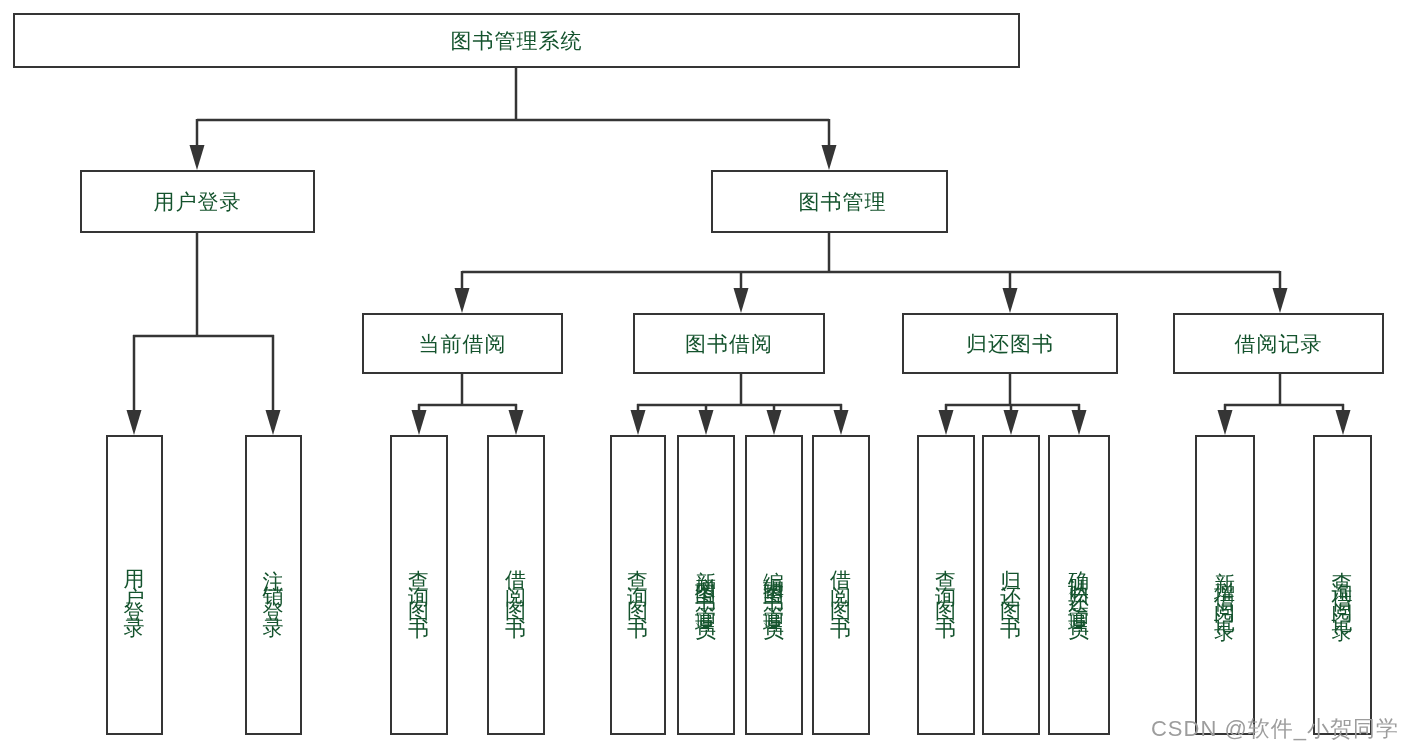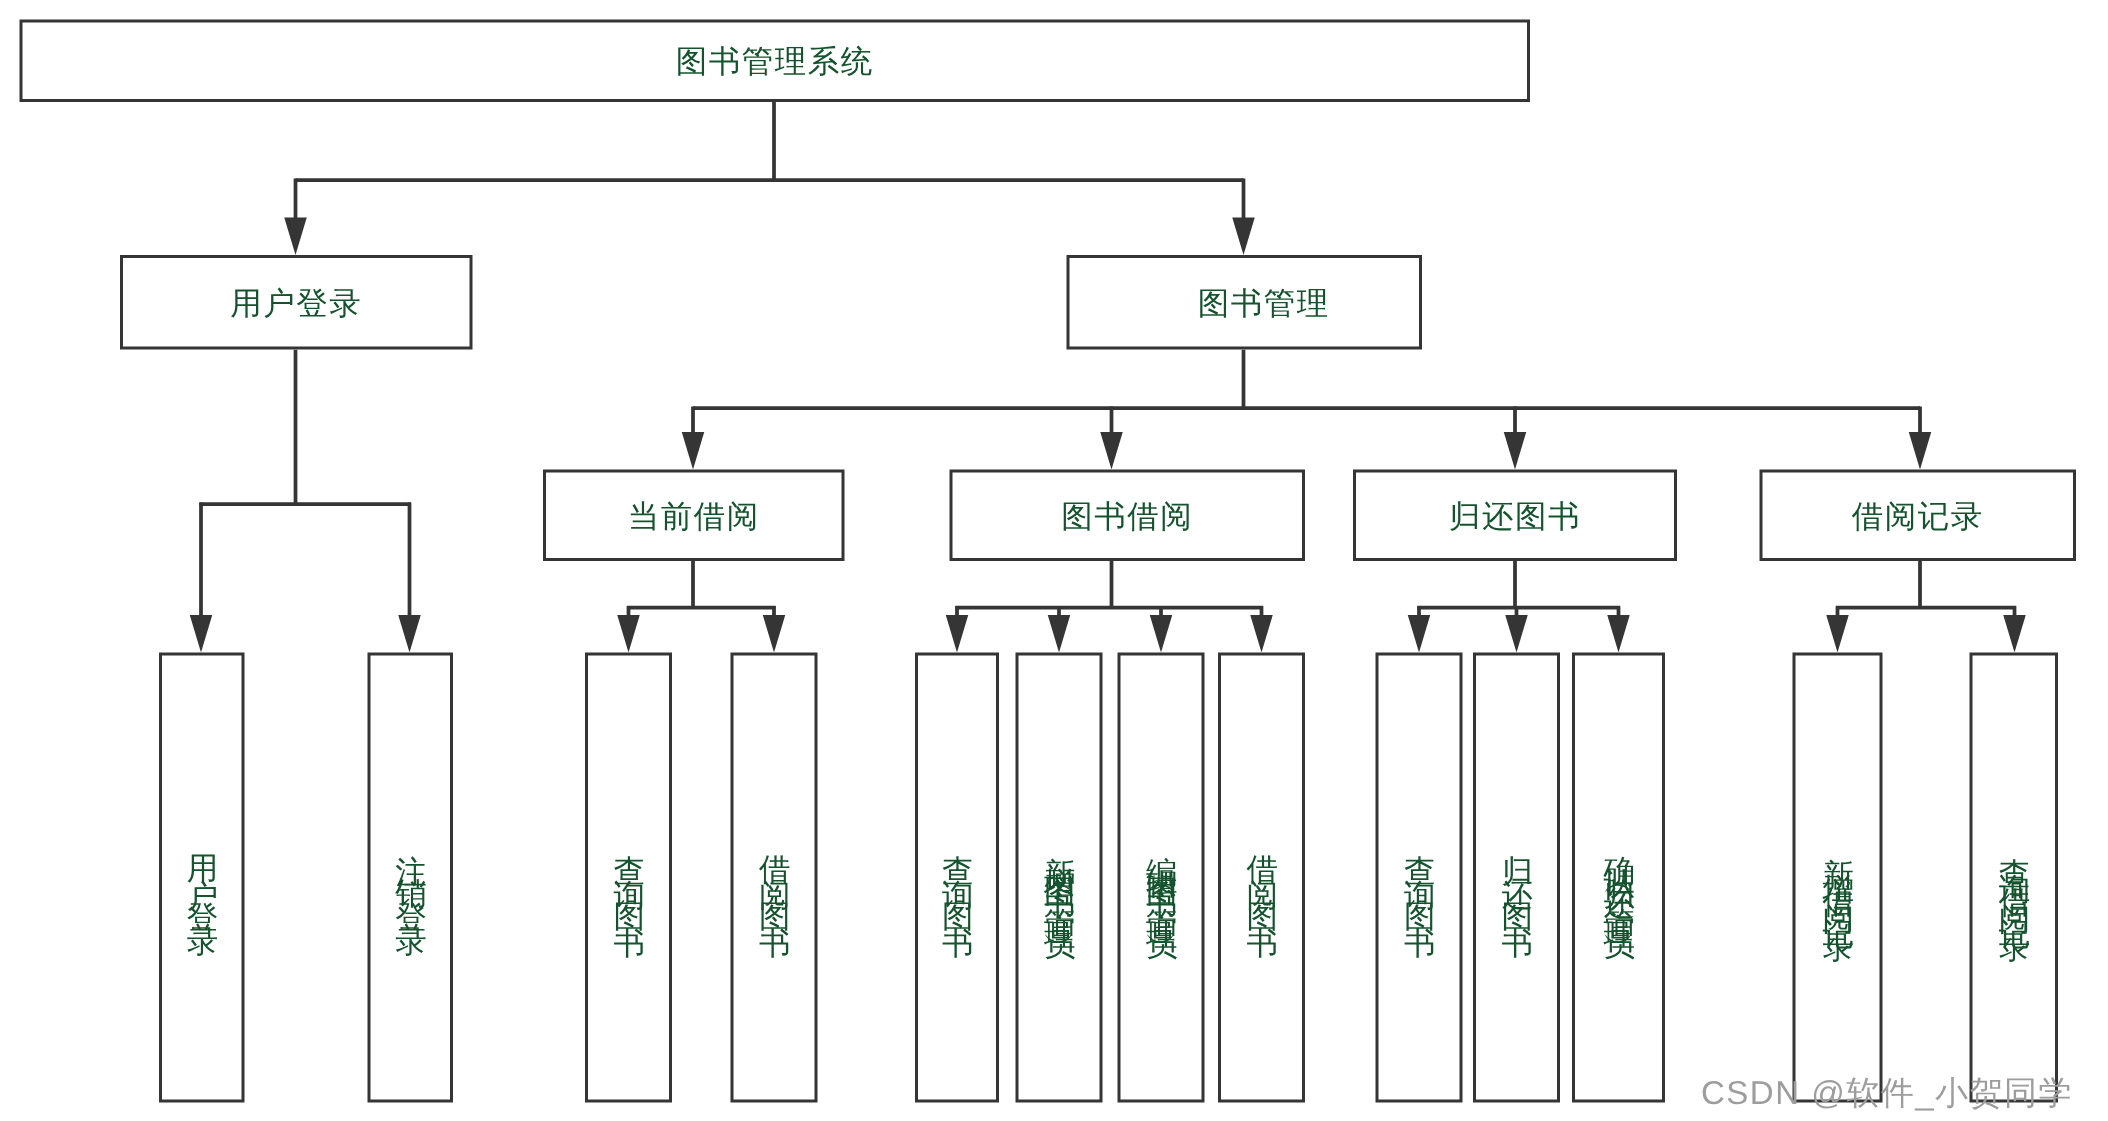--- a/index.html
+++ b/index.html
@@ -26,33 +26,33 @@
     writing-mode:vertical-rl;
     text-orientation:mixed;
     top:435px;height:300px;
     line-height:1;
   }
   .sp-short{letter-spacing:16px;}
   .sp-med{letter-spacing:10px;}
   .sp-long{letter-spacing:7px;}
   .watermark{
     position:absolute;
-    right:23px;bottom:3px;
+    right:6px;bottom:3px;
     font-size:22px;
     color:#9d9d9d;
     letter-spacing:1px;
     z-index:3;
     white-space:nowrap;
   }
   
   #n-root{left:13px;top:13px;width:1007px;height:55px;}
   #n-login{left:80px;top:170px;width:235px;height:63px;}
   #n-mgmt{left:711px;top:170px;width:237px;height:63px;padding-left:26px;}
   #n-recommend{left:362px;top:313px;width:201px;height:61px;}
-  #n-borrow{left:633px;top:313px;width:237px;height:61px;}
+  #n-borrow{left:633px;top:313px;width:192px;height:61px;}
   #n-current{left:902px;top:313px;width:216px;height:61px;}
   #n-records{left:1173px;top:313px;width:211px;height:61px;text-align:right;}
   #l1{left:106px;width:57px;}
   #l2{left:245px;width:57px;}
   #l3{left:390px;width:58px;}
   #l4{left:487px;width:58px;}
   #l5{left:610px;width:56px;}
   #l6{left:677px;width:58px;}
   #l7{left:745px;width:58px;}
   #l8{left:812px;width:58px;}

